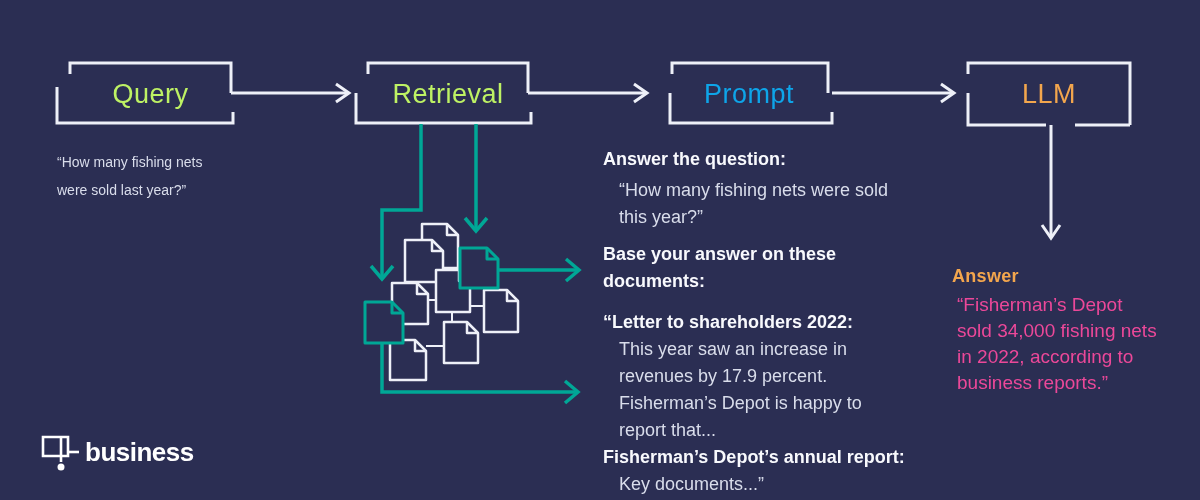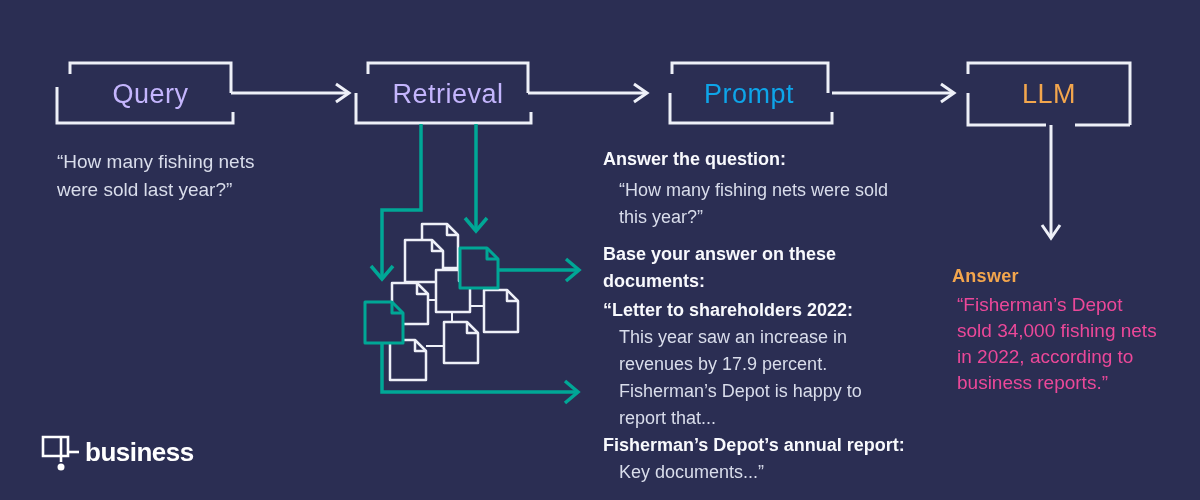--- a/index.html
+++ b/index.html
@@ -9,50 +9,50 @@
     background:#2b2e53;
     font-family:"Liberation Sans","DejaVu Sans",sans-serif;
     overflow:hidden;
   }
   #diagram-svg{position:absolute;top:0;left:0;}
   .stage-label{
     position:absolute;
     font-size:27px;
     font-weight:500;
     letter-spacing:.5px;
-    color:#c4b5fd;
+    color:#bef264;
     text-align:center;
     line-height:30px;
   }
   .stage-label.teal{color:#0ea5e9;}
   .stage-label.orange{color:#f3a64d;}
   .quote-text{
     position:absolute;
     color:#d9ddeb;
-    font-size:19px;
+    font-size:14px;
     line-height:28px;
     white-space:pre-line;
   }
   .prompt-block{
     position:absolute;
     left:603px;top:146px;
     width:330px;
     color:#d9ddeb;
     font-size:18px;
     line-height:27px;
   }
   .prompt-block .bold{
     color:#f8f9fd;
     font-weight:700;
     white-space:pre-line;
   }
   .prompt-block .body{white-space:pre-line;margin-left:16px;}
   .p-mb4{margin-bottom:4px;}
   .p-mb10{margin-bottom:10px;}
-  .p-mb2{margin-bottom:2px;}
+  .p-mb2{margin-bottom:14px;}
   .answer-label{
     position:absolute;
     left:952px;top:266px;width:200px;
     text-align:left;
     color:#f3a64d;
     font-size:18px;
     font-weight:700;
     letter-spacing:.3px;
   }
   .answer-text{

